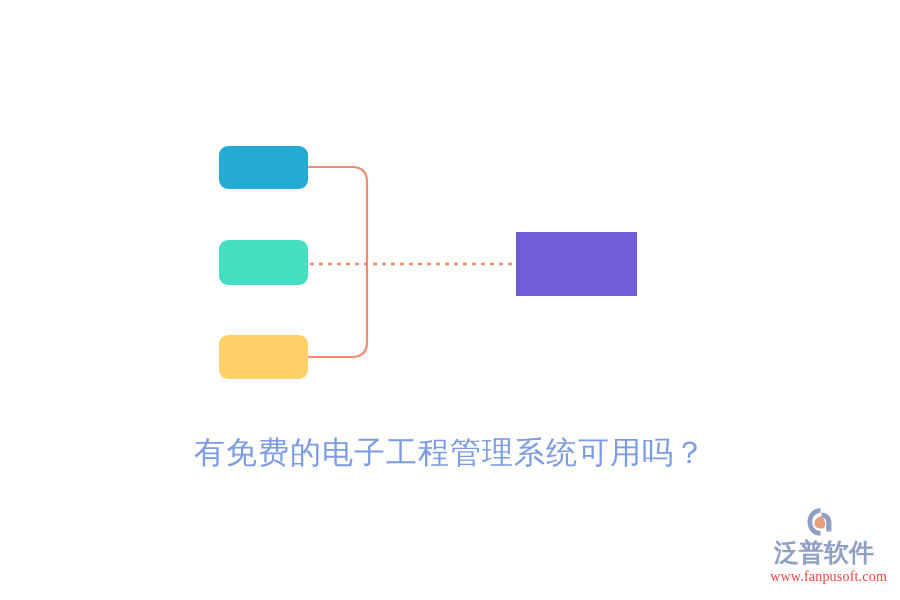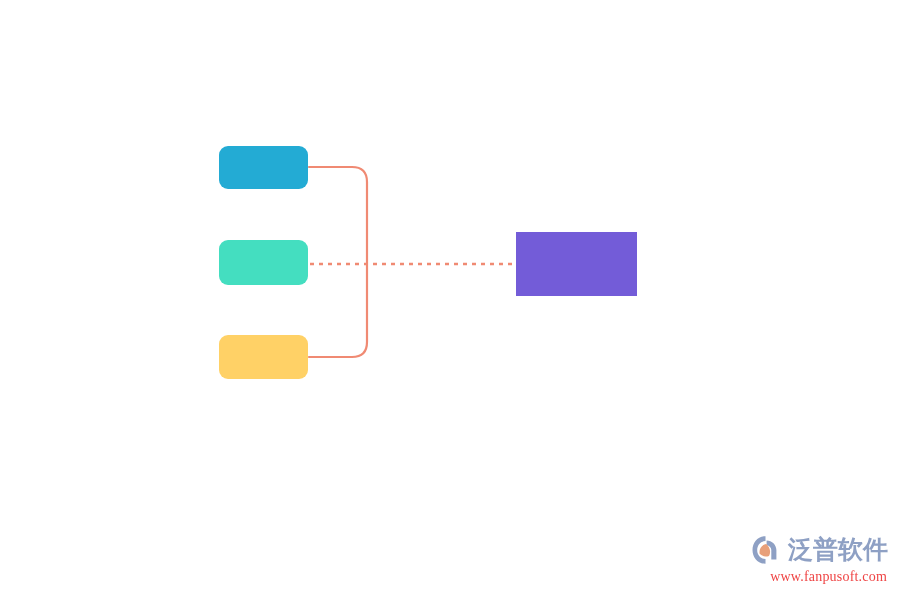--- a/index.html
+++ b/index.html
@@ -89,20 +89,21 @@
     right: 12px;
     bottom: 6px;
     width: 128px;
     height: 62px;
   }
   #logo-row {
     display: flex;
     align-items: center;
     justify-content: flex-end;
     height: 36px;
+    flex-direction: column;
   }
   #logo-mark {
     width: 34px;
     height: 32px;
     margin-right: 3px;
     flex: 0 0 auto;
   }
   #logo-word {
     font-family: "Liberation Serif", "DejaVu Serif", serif;
     font-size: 25px;
@@ -140,20 +141,21 @@
       <line x1="310" y1="264" x2="516" y2="264" stroke="#F08A73" stroke-width="2.6" stroke-dasharray="4 5" stroke-linecap="butt"></line>
     </svg>
 
     <div class="node node-blue" style="background: rgb(35, 171, 212); left: 219px; top: 146px; width: 89px; height: 43px;"></div>
     <div class="node node-teal" style="background: rgb(68, 222, 192); left: 219px; top: 240px; width: 89px; height: 45px;"></div>
     <div class="node node-yellow" style="background: rgb(255, 209, 102); left: 219px; top: 335px; width: 89px; height: 44px;"></div>
     <div class="node node-purple" style="background: rgb(115, 92, 216); left: 516px; top: 232px; width: 121px; height: 64px;"></div>
 
   </div>
 
+  <div id="title" style="color: rgb(123, 155, 227);">有免费的电子工程管理系统可用吗？</div>
 
   <div id="watermark">
     <div id="logo-row">
       <svg id="logo-mark" viewBox="0 0 34 32">
         <path d="M14.5 2.2 C6.8 2.2 1.5 8.4 1.5 16.0 C1.5 23.6 6.8 29.8 14.5 29.8
                  L14.5 25.0 C9.6 25.0 6.2 21.0 6.2 16.0 C6.2 11.0 9.6 7.0 14.5 7.0 Z" fill="#8EA0C4"></path>
         <path d="M15.6 6.4 C21.0 6.4 25.4 10.7 25.4 16.1 L25.4 25.6 L20.3 25.6 L20.3 16.1
                  C20.3 13.5 18.2 11.4 15.6 11.4 Z" fill="#8EA0C4"></path>
         <path d="M15.3 10.0 C10.6 10.8 8.0 14.6 8.6 19.6 C11.0 22.4 14.4 23.2 18.0 22.0
                  C20.2 18.2 18.9 13.0 15.3 10.0 Z" fill="#E8A07A"></path>

